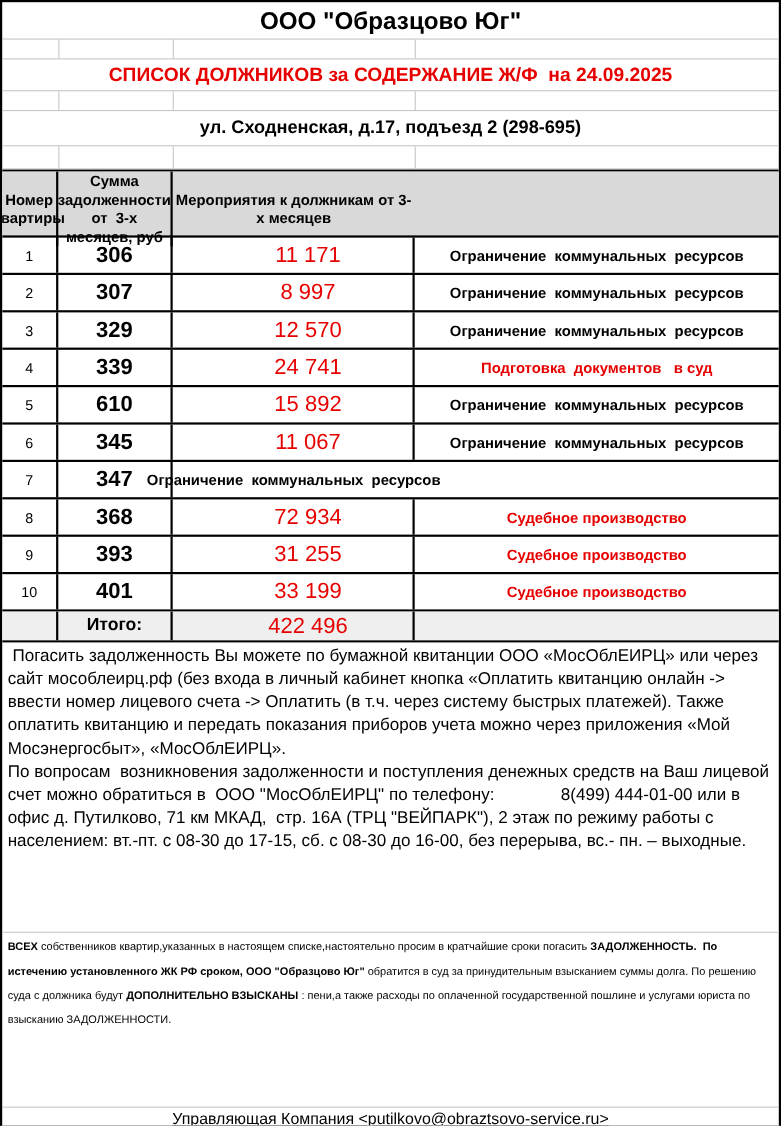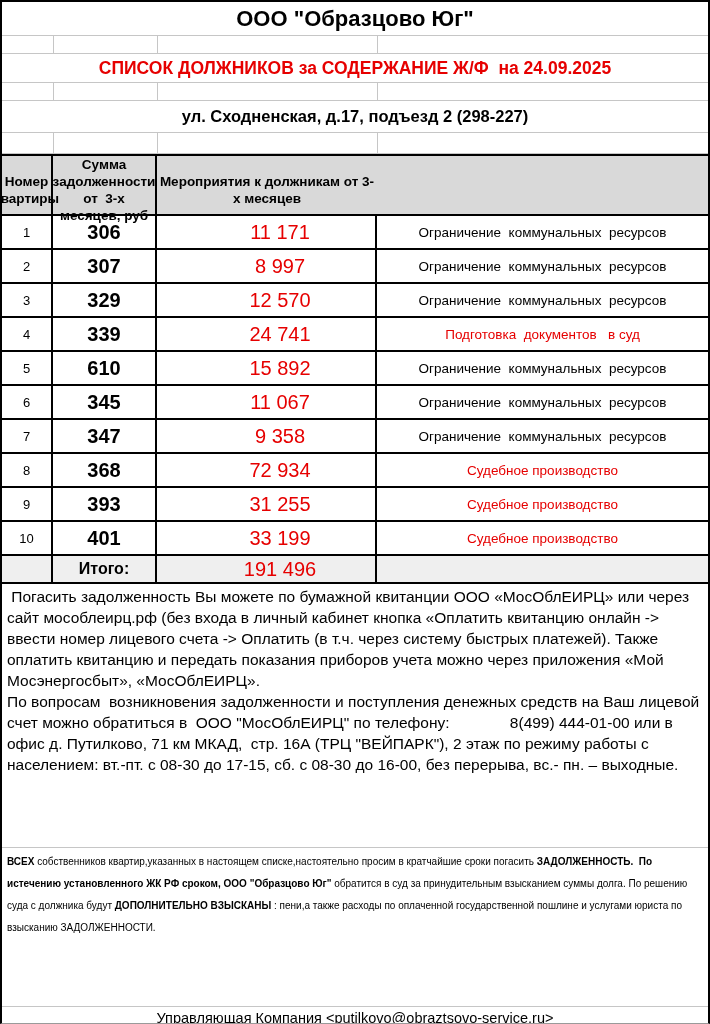--- a/index.html
+++ b/index.html
@@ -23,21 +23,21 @@
   .thead{height:58px;background:var(--header-bg);border-bottom:2px solid #000;}
   .thead .c{font-size:13.5px;line-height:17px;font-weight:700;text-align:center;white-space:pre-wrap;padding:0 2px;box-sizing:border-box;}
   .c{border-right:2px solid #000;display:flex;align-items:center;justify-content:center;box-sizing:border-box;}
   .c:last-child{border-right:none;}
   .trow{height:32px;border-bottom:2px solid #000;}
   .trow.total{height:26px;border-bottom:none;background:var(--total-bg);}
   .idx{font-size:13px;}
   .apt{font-size:20px;font-weight:700;}
   .sum{font-size:20px;font-weight:400;padding-left:28px;}
   .red{color:var(--red);}
-  .act{font-size:13.5px;white-space:pre;text-align:left;}
+  .act{font-size:13.5px;white-space:pre;text-align:left;font-weight:bold;}
   .total-label{font-size:16px;font-weight:700;}
 
   .para-block{height:232px;padding:2px 5px 0 5px;font-size:15.5px;line-height:21px;overflow:hidden;box-sizing:border-box;}
   .para-block p{margin:0;white-space:pre-wrap;}
   .gap1{height:32px;border-bottom:1px solid #c6c6c6;box-sizing:border-box;}
   .notice{height:136px;padding:3px 5px 0 5px;font-size:10px;line-height:22px;overflow:hidden;white-space:pre-wrap;box-sizing:border-box;}
   .notice .b{font-weight:700;}
   .gap2{height:23px;border-bottom:1px solid #c6c6c6;box-sizing:border-box;}
   .frow{font-size:14.5px;}
   .f1{height:22px;border-bottom:1px solid #c6c6c6;box-sizing:border-box;}
@@ -57,21 +57,21 @@
   </div>
 
   <div class="t2 flexc">СПИСОК ДОЛЖНИКОВ за СОДЕРЖАНИЕ Ж/Ф  на 24.09.2025</div>
 
   <div class="spacer sp2">
     <span class="gl gl1"></span>
     <span class="gl gl2"></span>
     <span class="gl gl3"></span>
   </div>
 
-  <div class="t3 flexc">ул. Сходненская, д.17, подъезд 2 (298-227)</div>
+  <div class="t3 flexc">ул. Сходненская, д.17, подъезд 2 (298-695)</div>
 
   <div class="spacer sp3">
     <span class="gl gl1"></span>
     <span class="gl gl2"></span>
     <span class="gl gl3"></span>
   </div>
 
   <div class="table">
     <div class="thead">
       <div class="c">Номер квартиры</div>
@@ -112,21 +112,20 @@
         </div>
         <div class="trow">
           <div class="c idx">6</div>
           <div class="c apt">345</div>
           <div class="c sum red">11 067</div>
           <div class="c act">Ограничение  коммунальных  ресурсов</div>
         </div>
         <div class="trow">
           <div class="c idx">7</div>
           <div class="c apt">347</div>
-          <div class="c sum red">9 358</div>
           <div class="c act">Ограничение  коммунальных  ресурсов</div>
         </div>
         <div class="trow">
           <div class="c idx">8</div>
           <div class="c apt">368</div>
           <div class="c sum red">72 934</div>
           <div class="c act red">Судебное производство</div>
         </div>
         <div class="trow">
           <div class="c idx">9</div>
@@ -138,21 +137,21 @@
           <div class="c idx">10</div>
           <div class="c apt">401</div>
           <div class="c sum red">33 199</div>
           <div class="c act red">Судебное производство</div>
         </div>
       </div>
 
     <div class="trow total">
       <div class="c"></div>
       <div class="c total-label">Итого:</div>
-      <div class="c sum red">191 496</div>
+      <div class="c sum red">422 496</div>
       <div class="c"></div>
     </div>
   </div>
 
   <div class="para-block">
     <p> Погасить задолженность Вы можете по бумажной квитанции ООО «МосОблЕИРЦ» или через сайт мособлеирц.рф (без входа в личный кабинет кнопка «Оплатить квитанцию онлайн -&gt; ввести номер лицевого счета -&gt; Оплатить (в т.ч. через систему быстрых платежей). Также оплатить квитанцию и передать показания приборов учета можно через приложения «Мой Мосэнергосбыт», «МосОблЕИРЦ».</p>
     <p>По вопросам  возникновения задолженности и поступления денежных средств на Ваш лицевой счет можно обратиться в  ООО "МосОблЕИРЦ" по телефону:              8(499) 444-01-00 или в офис д. Путилково, 71 км МКАД,  стр. 16А (ТРЦ "ВЕЙПАРК"), 2 этаж по режиму работы с населением: вт.-пт. с 08-30 до 17-15, сб. с 08-30 до 16-00, без перерыва, вс.- пн. – выходные.</p>
   </div>
 
   <div class="gap1"></div>

